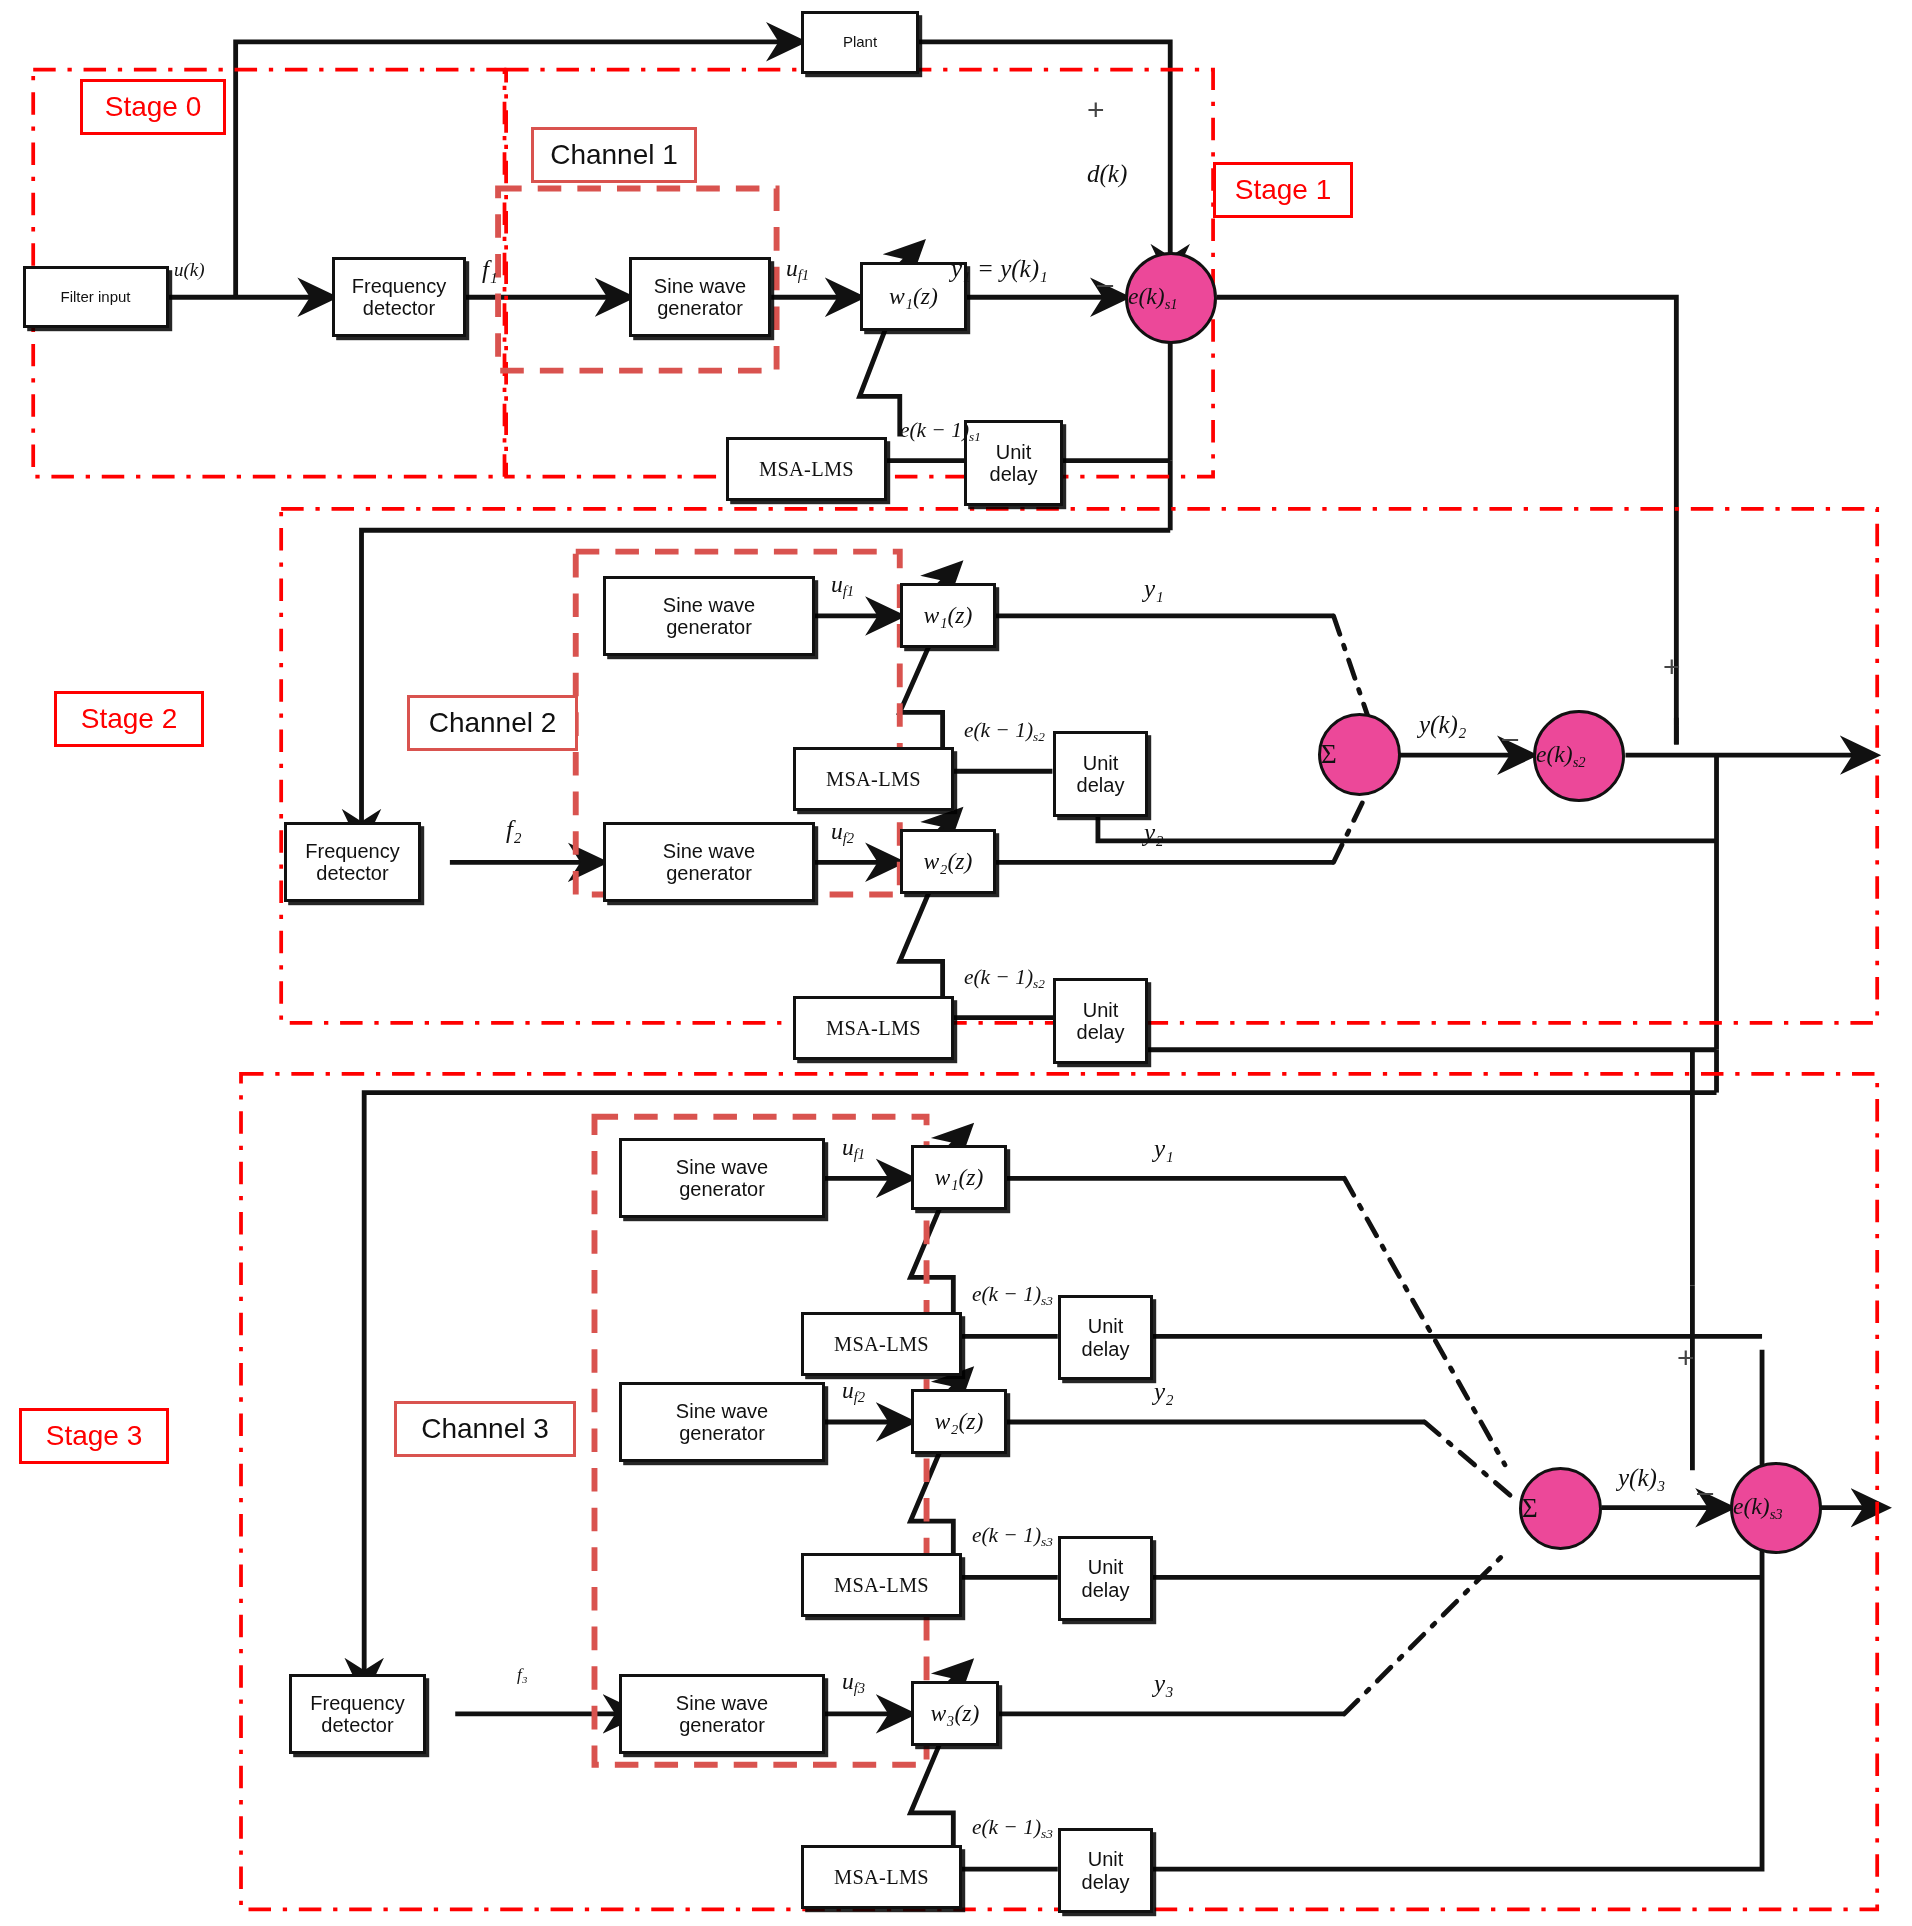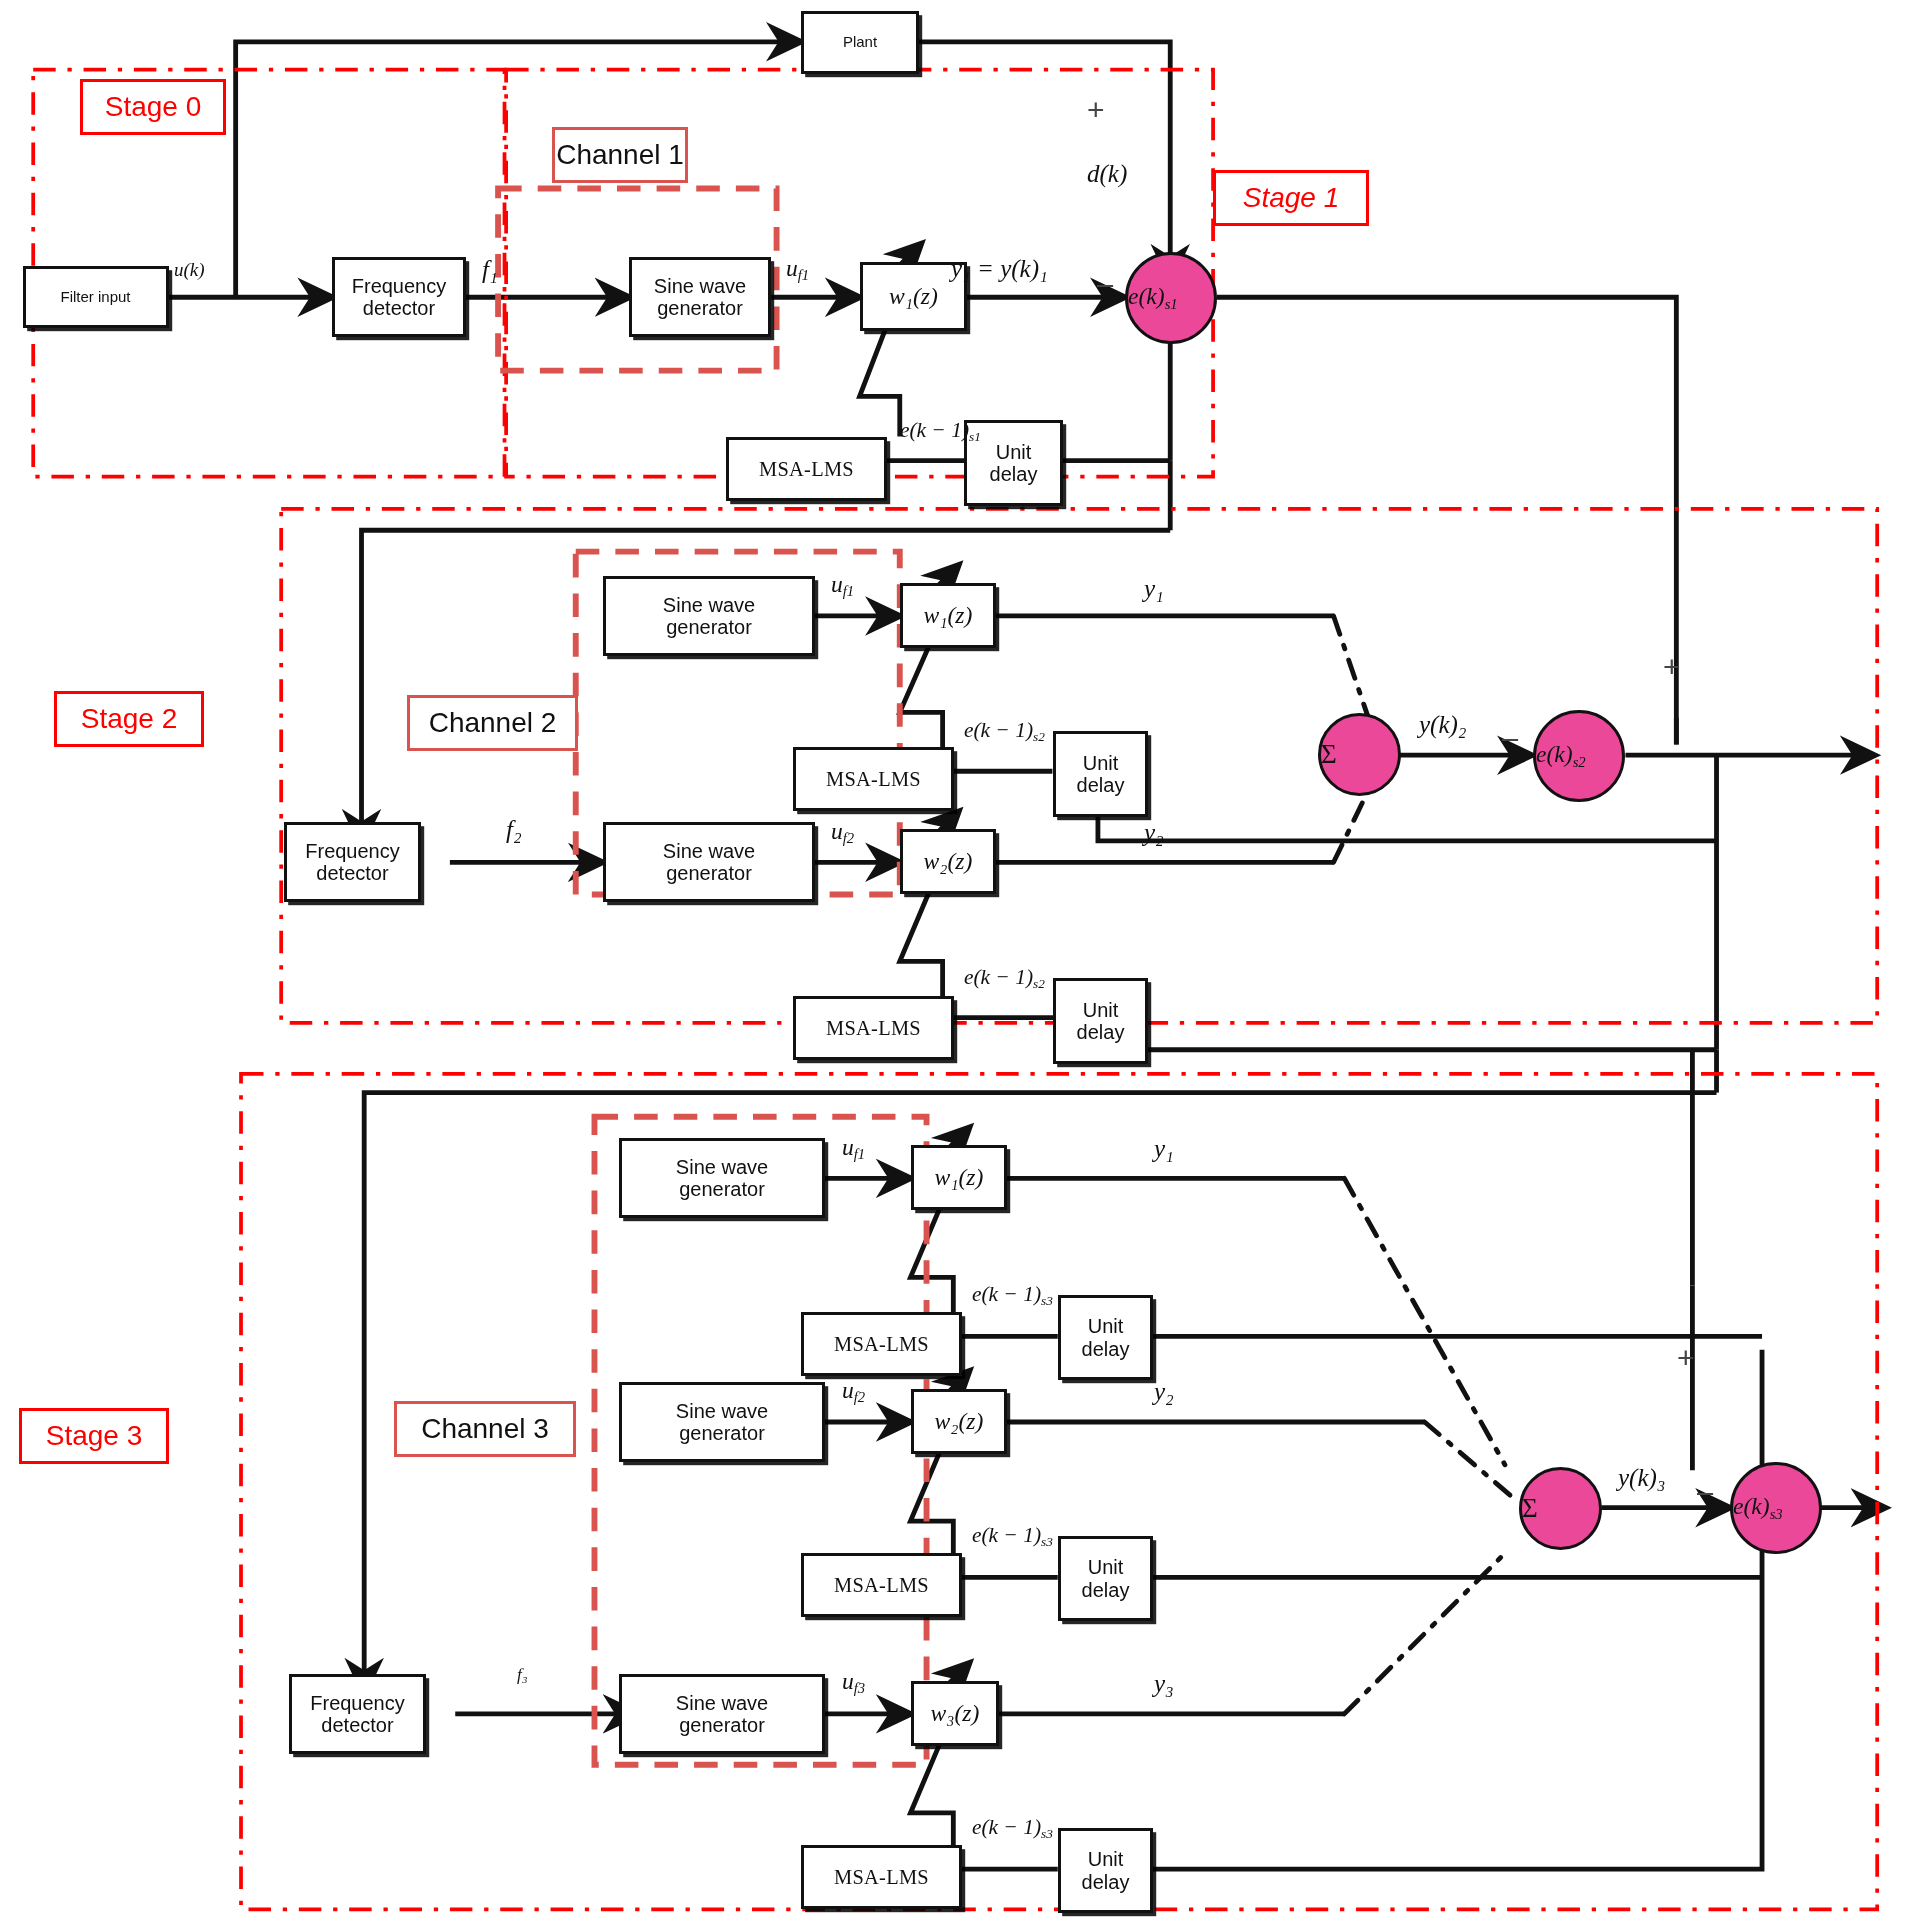--- a/index.html
+++ b/index.html
@@ -278,25 +278,25 @@
   <div class="blk sz2" style="left:1058px;top:1828px;width:95px;height:85px;">Unit
 delay</div>
 
   <div class="circ" style="left:1519px;top:1467px;width:83px;height:83px;font-size:27px;font-style:normal;">Σ</div>
 
   <div class="circ" style="left:1730px;top:1462px;width:92px;height:92px;font-size:23.6px;">
     <span><span>e(k)</span><sub>s3</sub></span>
   </div>
 
   <div class="stagebox" style="left:80px;top:79px;width:146px;height:56px;">Stage 0</div>
-  <div class="stagebox" style="left:1213px;top:170px;width:156px;height:56px;font-style:italic;">Stage 1</div>
+  <div class="stagebox" style="left:1213px;top:162px;width:140px;height:56px;">Stage 1</div>
   <div class="stagebox" style="left:54px;top:691px;width:150px;height:56px;">Stage 2</div>
   <div class="stagebox" style="left:19px;top:1408px;width:150px;height:56px;">Stage 3</div>
 
-  <div class="chanbox" style="left:552px;top:127px;width:136px;height:56px;">Channel 1</div>
+  <div class="chanbox" style="left:531px;top:127px;width:166px;height:56px;">Channel 1</div>
   <div class="chanbox" style="left:407px;top:695px;width:171px;height:56px;">Channel 2</div>
   <div class="chanbox" style="left:394px;top:1401px;width:182px;height:56px;">Channel 3</div>
 
   <div class="lbl" style="left:174px;top:260px;font-size:19px;">u(k)</div>
 
   <div class="lbl" style="left:1087px;top:161px;font-size:25px;">d(k)</div>
 
   <div class="lbl" style="left:482px;top:257px;font-size:25px;">f₁</div>
   <div class="lbl" style="left:506px;top:817px;font-size:25px;">f₂</div>
   <div class="lbl" style="left:517px;top:1666px;font-size:17px;">f₃</div>

